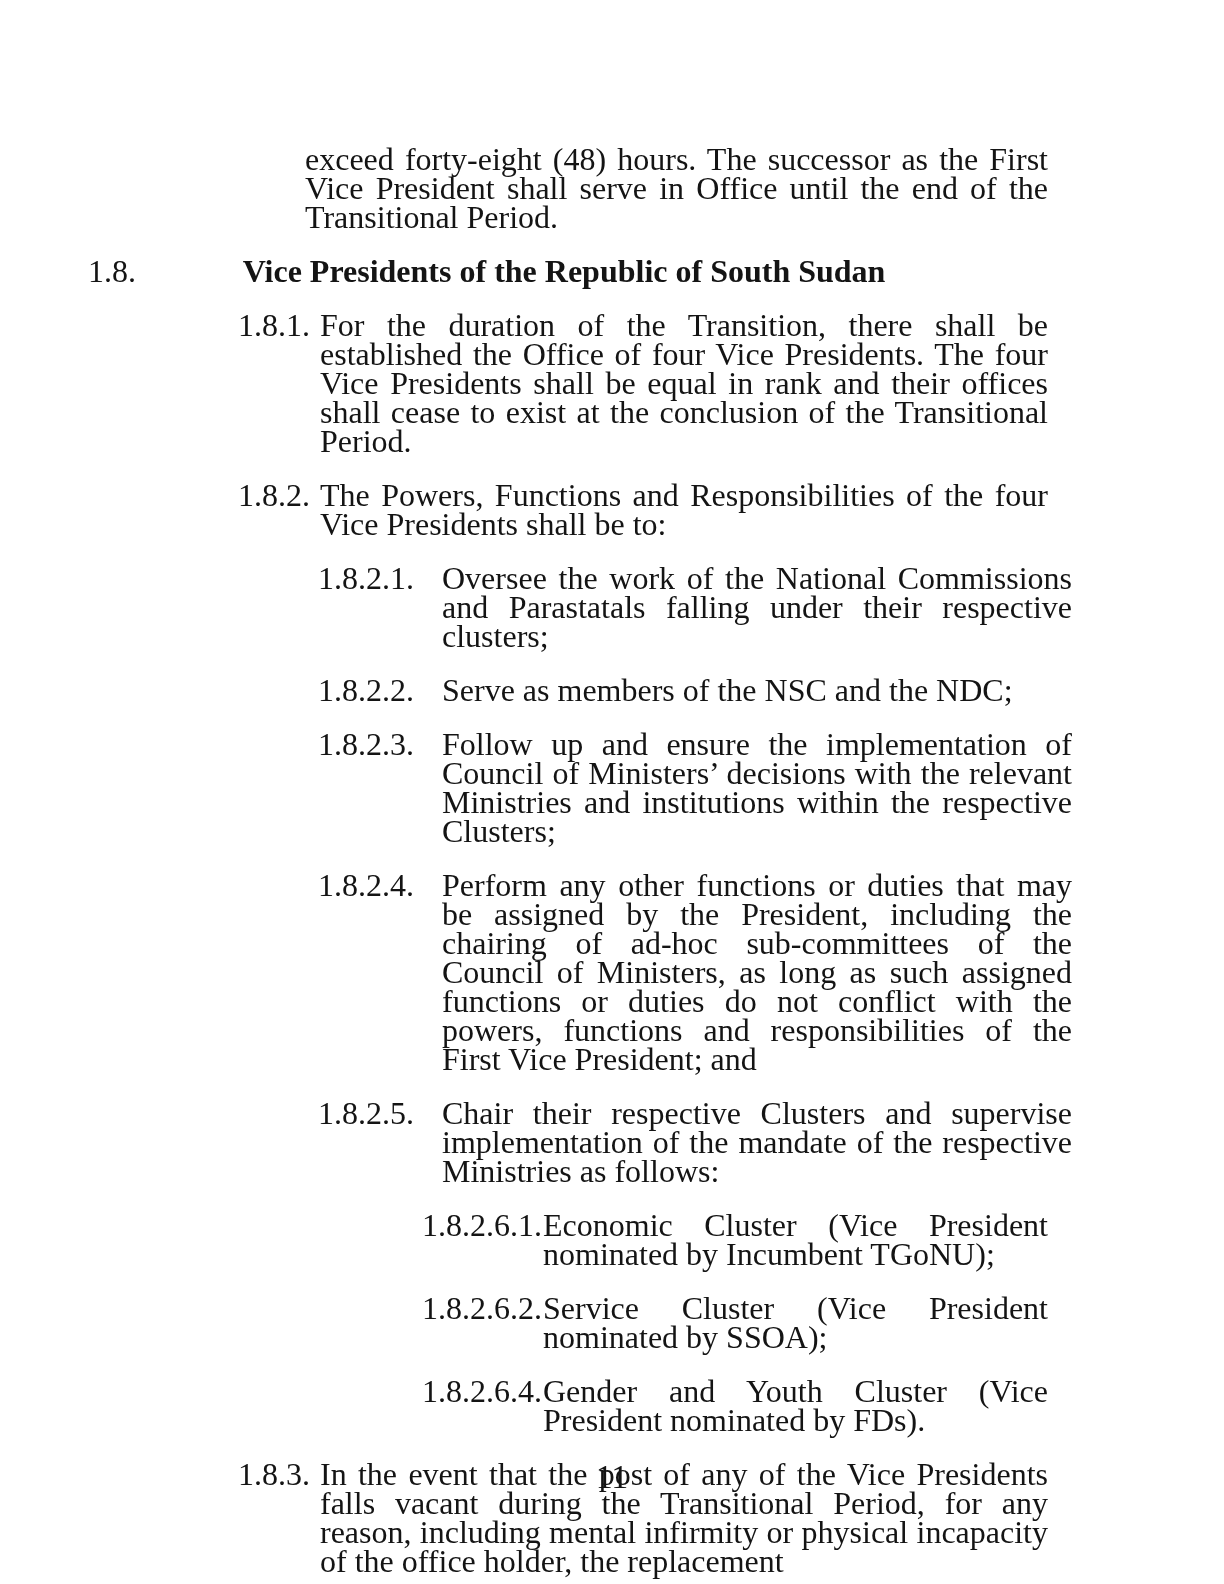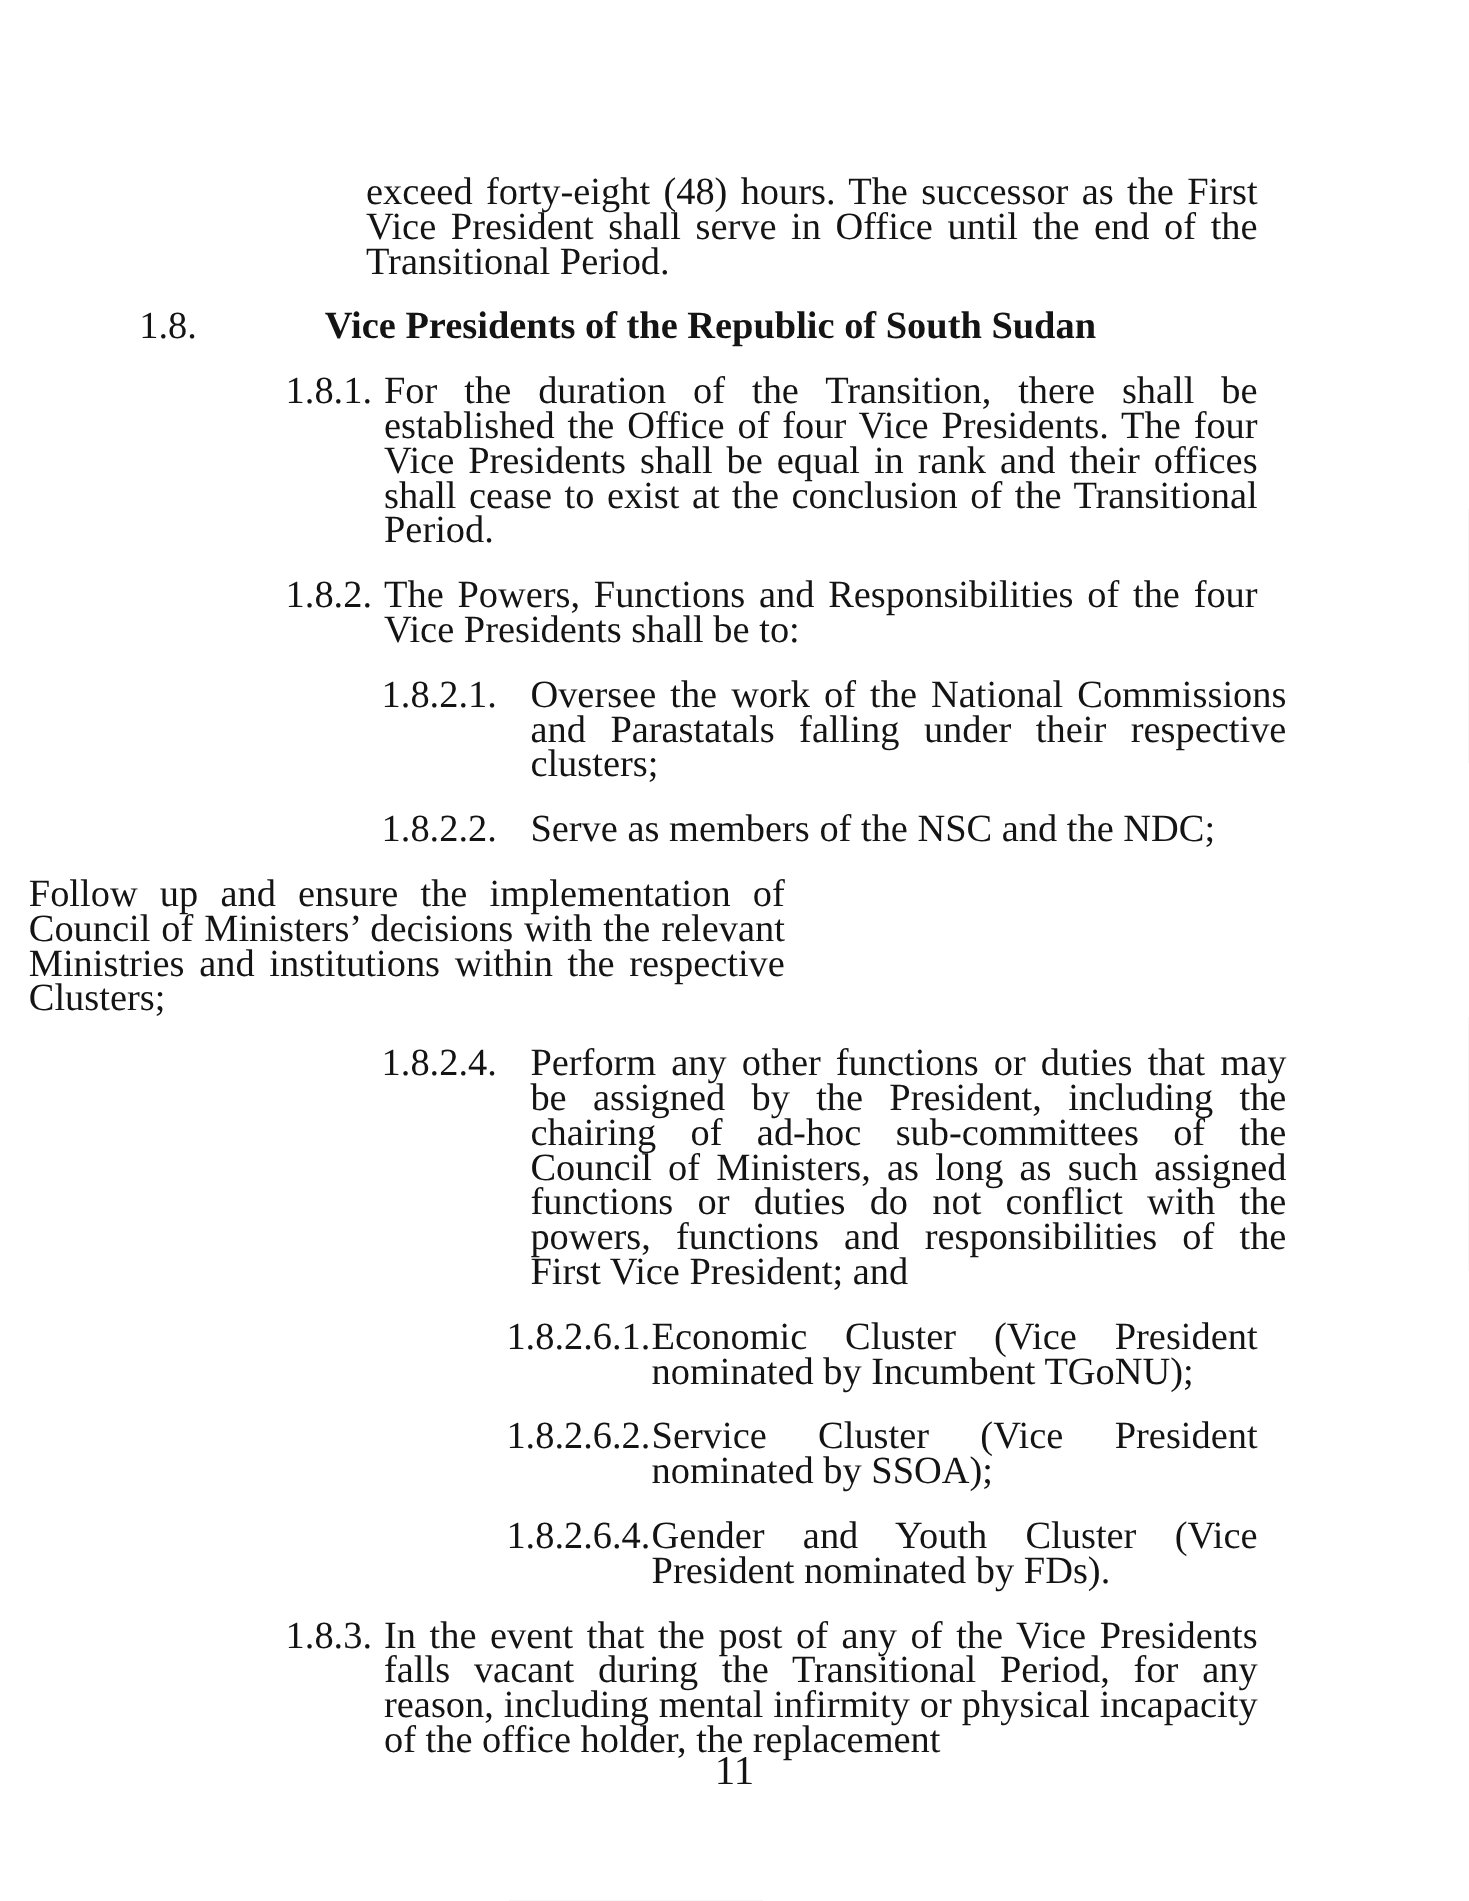--- a/index.html
+++ b/index.html
@@ -33,21 +33,21 @@
     flex: 0 0 auto;
     white-space: nowrap;
   }
   .body {
     flex: 0 0 auto;
     text-align: justify;
   }
   
   .intro .body { margin-left: 305px; width: 743px; }
   
-  .heading .num  { margin-left: 116px; width: 96px; }
+  .heading .num  { margin-left: 88px; width: 96px; }
   .heading .body { width: 760px; font-weight: 700; text-align: center; }
   
   .lvl2 .num  { margin-left: 238px; width: 82px; }
   .lvl2 .body { width: 728px; }
   
   .lvl3 .num  { margin-left: 318px; width: 100px; }
   .lvl3 .body { width: 630px; margin-left: 24px; }
   
   .lvl4 .num  { margin-left: 422px; width: 121px; }
   .lvl4 .body { width: 505px; }
@@ -91,28 +91,33 @@
       <div class="num">1.8.2.1.</div>
       <div class="body">Oversee the work of the National Commissions and Parastatals falling under their respective clusters;</div>
     </div>
 
     <div class="para lvl3">
       <div class="num">1.8.2.2.</div>
       <div class="body">Serve as members of the NSC and the NDC;</div>
     </div>
 
     <div class="para lvl3">
+      <div class="num">1.8.2.3.</div>
       <div class="body">Follow up and ensure the implementation of Council of Ministers’ decisions with the relevant Ministries and institutions within the respective Clusters;</div>
     </div>
 
     <div class="para lvl3">
       <div class="num">1.8.2.4.</div>
       <div class="body">Perform any other functions or duties that may be assigned by the President, including the chairing of ad-hoc sub-committees of the Council of Ministers, as long as such assigned functions or duties do not conflict with the powers, functions and responsibilities of the First Vice President; and</div>
     </div>
 
+    <div class="para lvl3">
+      <div class="num">1.8.2.5.</div>
+      <div class="body">Chair their respective Clusters and supervise implementation of the mandate of the respective Ministries as follows:</div>
+    </div>
 
     <div class="para lvl4">
       <div class="num">1.8.2.6.1.</div>
       <div class="body">Economic Cluster (Vice President nominated by Incumbent TGoNU);</div>
     </div>
 
     <div class="para lvl4">
       <div class="num">1.8.2.6.2.</div>
       <div class="body">Service Cluster (Vice President nominated by SSOA);</div>
     </div>

